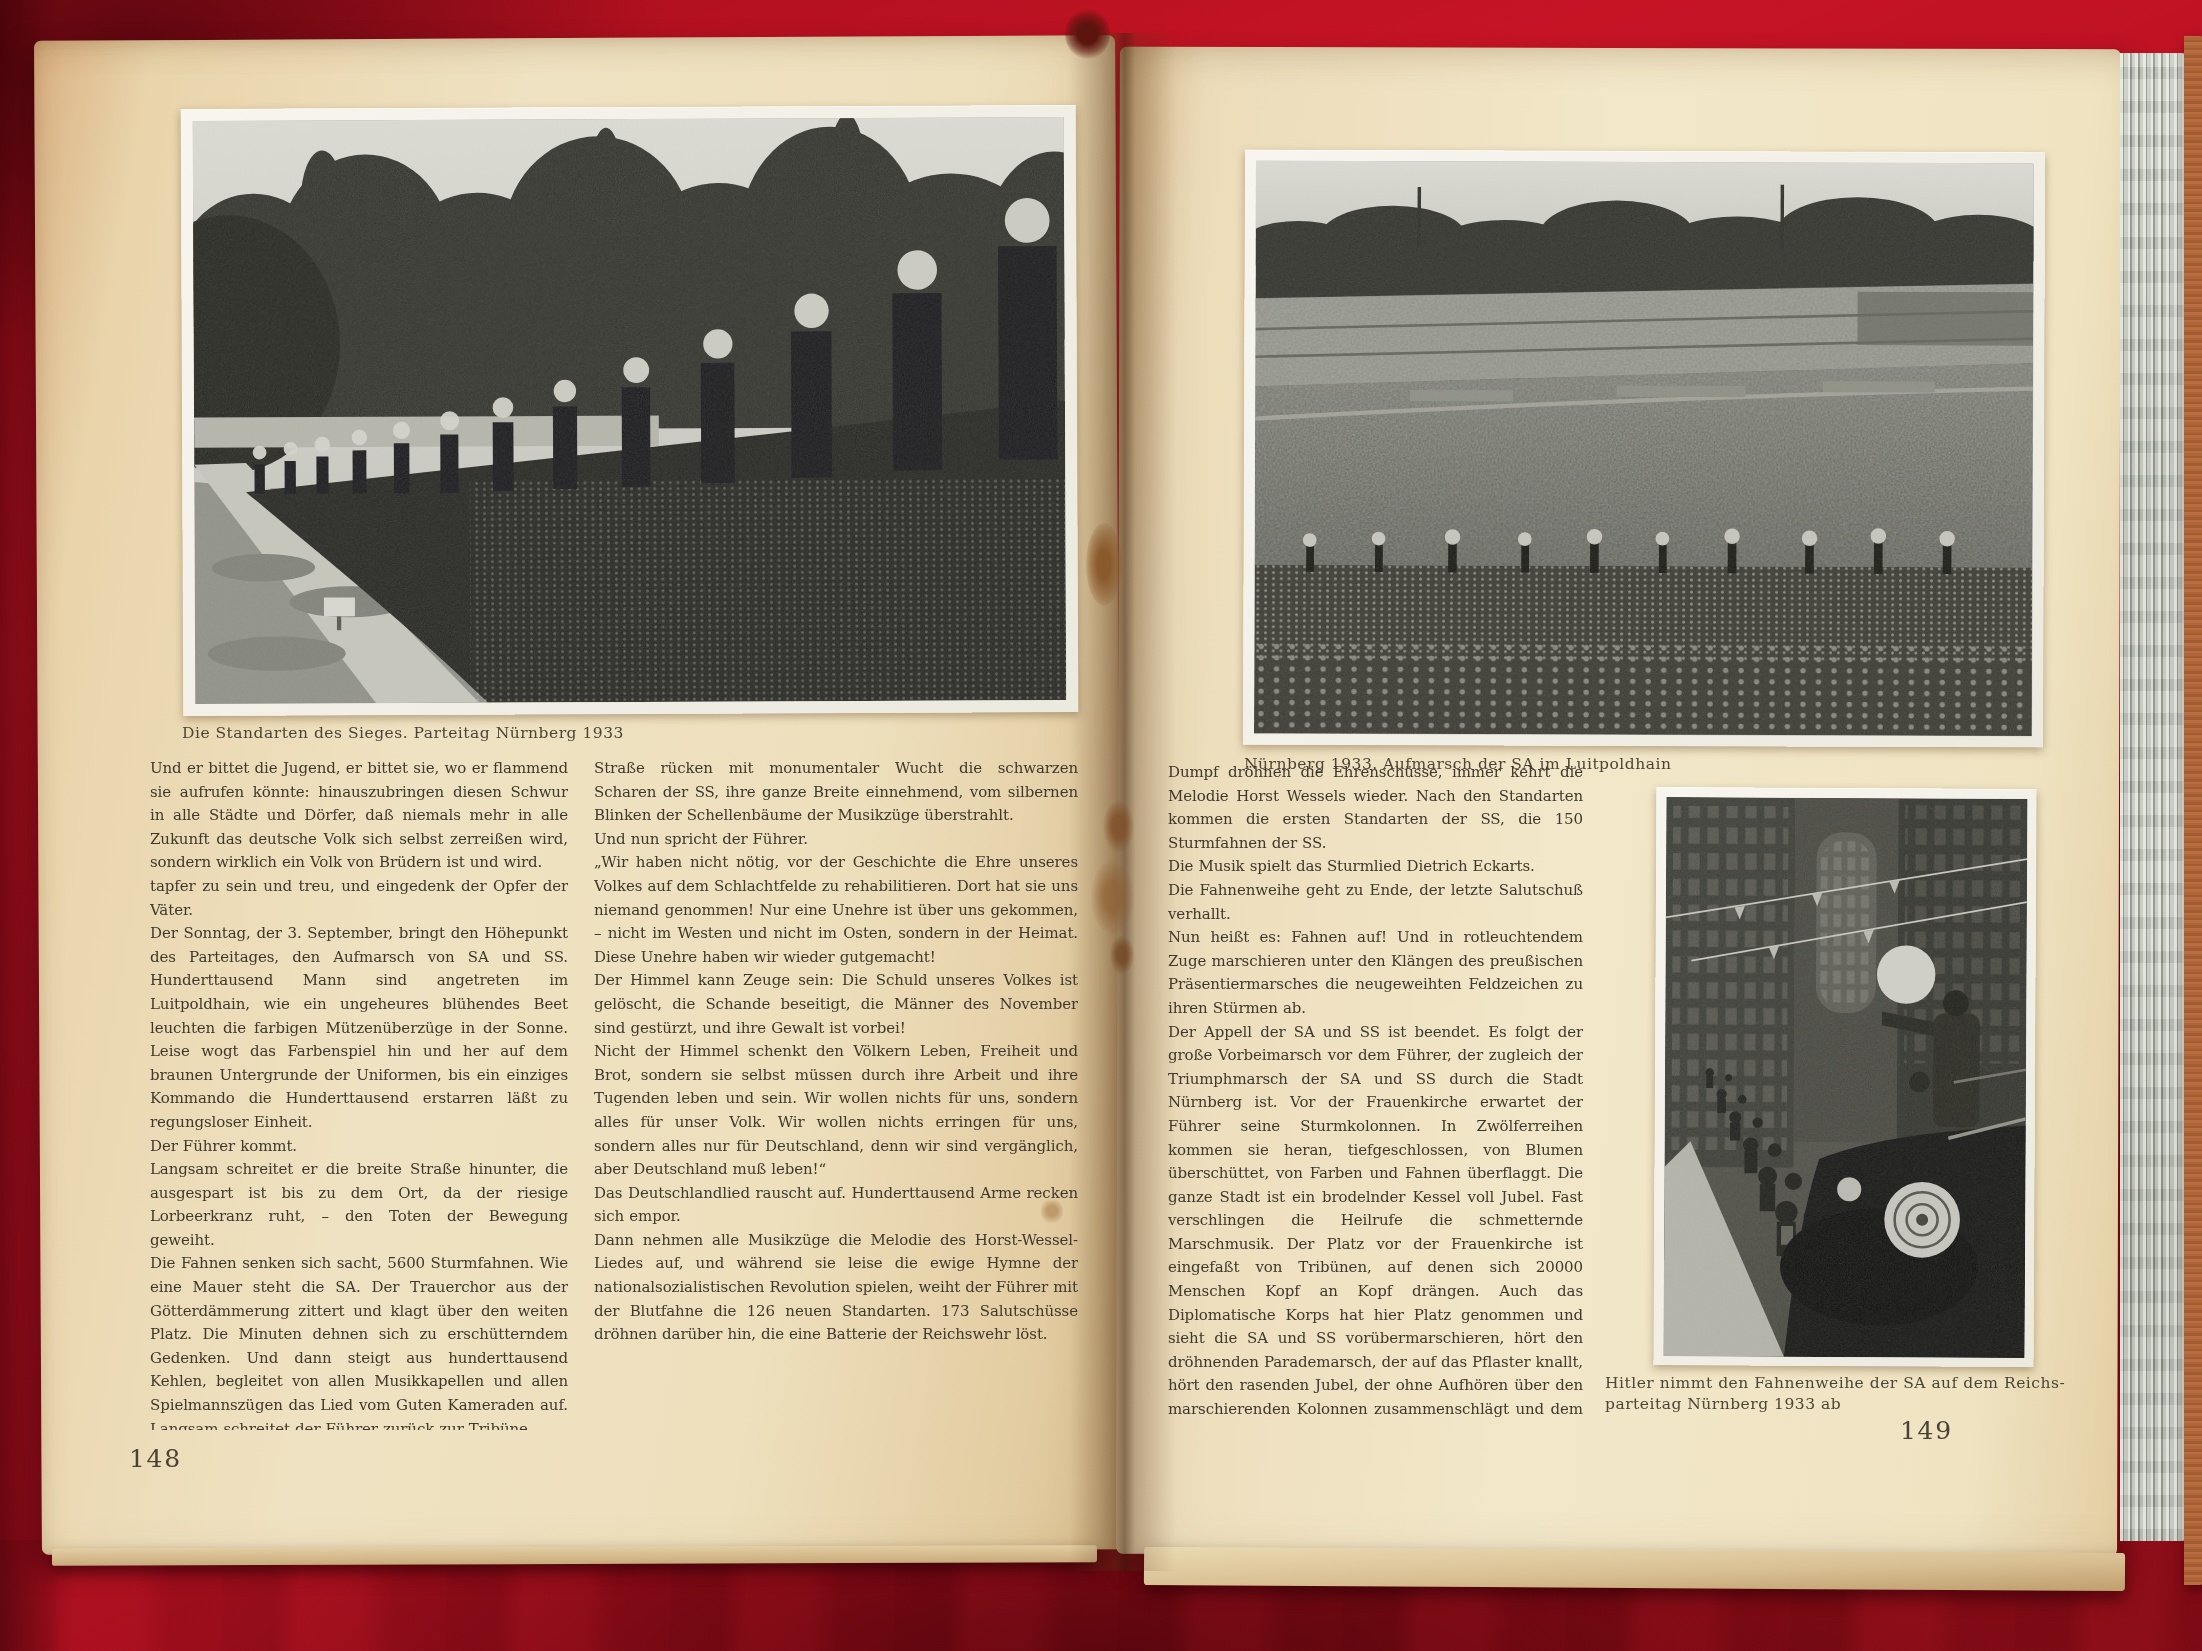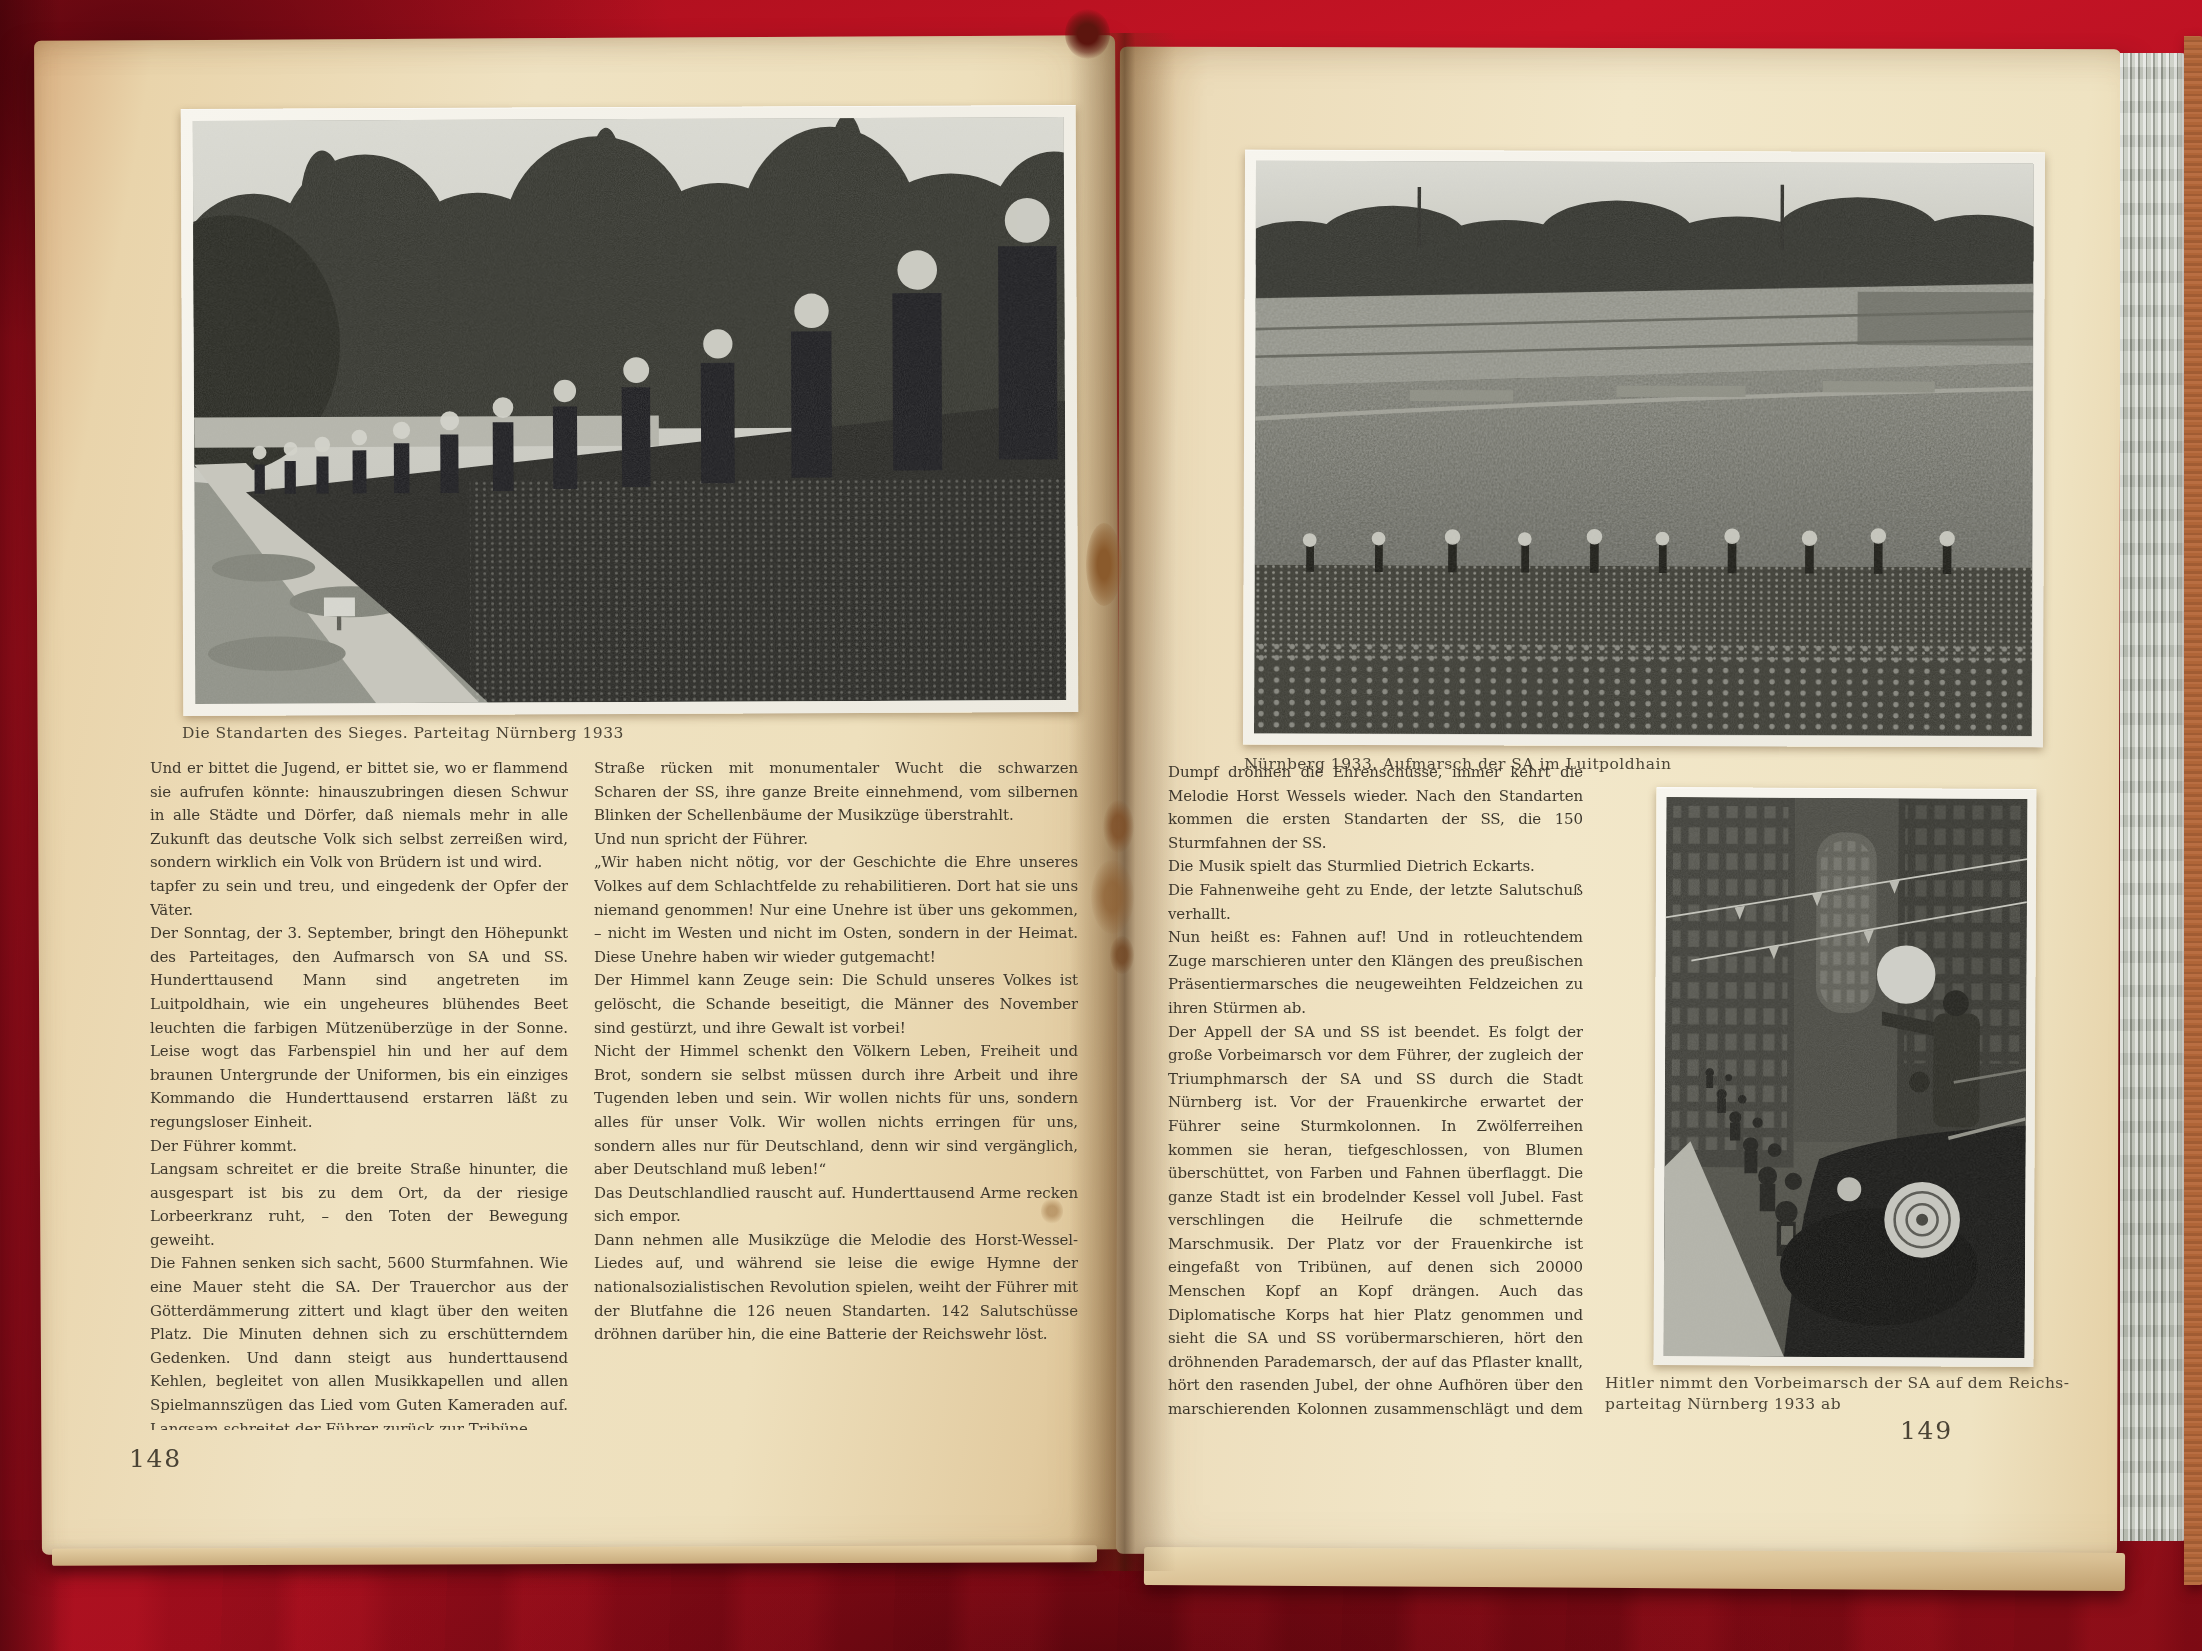--- a/index.html
+++ b/index.html
@@ -321,41 +321,41 @@
         <circle cx="300" cy="490" r="18" fill="none" stroke="#50504a" stroke-width="3"></circle>
         <circle cx="300" cy="490" r="7" fill="#3c3c36"></circle>
         <circle cx="215" cy="455" r="14" fill="#b9b9b1"></circle>
         <path d="M 330,395 L 420,372" stroke="#8e8e84" stroke-width="4" fill="none"></path>
         <path d="M 336,330 L 420,315" stroke="#6f6f66" stroke-width="3" fill="none"></path>
         <rect width="420" height="650" filter="url(#grain)"></rect>
       </svg>
     </div>
   </figure>
   <figcaption class="caption cap3">
-    <span>Hitler nimmt den Vorbeimarsch der SA auf dem Reichs-</span><br>
+    <span>Hitler nimmt den Fahnenweihe der SA auf dem Reichs-</span><br>
     <span>parteitag Nürnberg 1933 ab</span>
   </figcaption>
 
   <div class="bodycol col1">
     <p>Und er bittet die Jugend, er bittet sie, wo er flammend sie aufrufen könnte: hinauszubringen diesen Schwur in alle Städte und Dörfer, daß niemals mehr in alle Zukunft das deutsche Volk sich selbst zerreißen wird, sondern wirklich ein Volk von Brüdern ist und wird.</p>
     <p>tapfer zu sein und treu, und eingedenk der Opfer der Väter.</p>
     <p>Der Sonntag, der 3. September, bringt den Höhepunkt des Parteitages, den Aufmarsch von SA und SS. Hunderttausend Mann sind angetreten im Luitpoldhain, wie ein ungeheures blühendes Beet leuchten die farbigen Mützenüberzüge in der Sonne. Leise wogt das Farbenspiel hin und her auf dem braunen Untergrunde der Uniformen, bis ein einziges Kommando die Hunderttausend erstarren läßt zu regungsloser Einheit.</p>
     <p>Der Führer kommt.</p>
     <p>Langsam schreitet er die breite Straße hinunter, die ausgespart ist bis zu dem Ort, da der riesige Lorbeerkranz ruht, – den Toten der Bewegung geweiht.</p>
     <p>Die Fahnen senken sich sacht, 5600 Sturmfahnen. Wie eine Mauer steht die SA. Der Trauerchor aus der Götterdämmerung zittert und klagt über den weiten Platz. Die Minuten dehnen sich zu erschütterndem Gedenken. Und dann steigt aus hunderttausend Kehlen, begleitet von allen Musikkapellen und allen Spielmannszügen das Lied vom Guten Kameraden auf. Langsam schreitet der Führer zurück zur Tribüne.</p>
 
   </div>
   <div class="bodycol col2">
     <p>Straße rücken mit monumentaler Wucht die schwarzen Scharen der SS, ihre ganze Breite einnehmend, vom silbernen Blinken der Schellenbäume der Musikzüge überstrahlt.</p>
     <p>Und nun spricht der Führer.</p>
     <p>„Wir haben nicht nötig, vor der Geschichte die Ehre unseres Volkes auf dem Schlachtfelde zu rehabilitieren. Dort hat sie uns niemand genommen! Nur eine Unehre ist über uns gekommen, – nicht im Westen und nicht im Osten, sondern in der Heimat. Diese Unehre haben wir wieder gutgemacht!</p>
     <p>Der Himmel kann Zeuge sein: Die Schuld unseres Volkes ist gelöscht, die Schande beseitigt, die Männer des November sind gestürzt, und ihre Gewalt ist vorbei!</p>
     <p>Nicht der Himmel schenkt den Völkern Leben, Freiheit und Brot, sondern sie selbst müssen durch ihre Arbeit und ihre Tugenden leben und sein. Wir wollen nichts für uns, sondern alles für unser Volk. Wir wollen nichts erringen für uns, sondern alles nur für Deutschland, denn wir sind vergänglich, aber Deutschland muß leben!“</p>
     <p>Das Deutschlandlied rauscht auf. Hunderttausend Arme recken sich empor.</p>
-    <p>Dann nehmen alle Musikzüge die Melodie des Horst-Wessel-Liedes auf, und während sie leise die ewige Hymne der nationalsozialistischen Revolution spielen, weiht der Führer mit der Blutfahne die 126 neuen Standarten. 142 Salutschüsse dröhnen darüber hin, die eine Batterie der Reichswehr löst.</p>
+    <p>Dann nehmen alle Musikzüge die Melodie des Horst-Wessel-Liedes auf, und während sie leise die ewige Hymne der nationalsozialistischen Revolution spielen, weiht der Führer mit der Blutfahne die 126 neuen Standarten. 173 Salutschüsse dröhnen darüber hin, die eine Batterie der Reichswehr löst.</p>
   </div>
 
   <div class="bodycol colR">
     <p>Dumpf dröhnen die Ehrenschüsse, immer kehrt die Melodie Horst Wessels wieder. Nach den Standarten kommen die ersten Standarten der SS, die 150 Sturmfahnen der SS.</p>
     <p>Die Musik spielt das Sturmlied Dietrich Eckarts.</p>
     <p>Die Fahnenweihe geht zu Ende, der letzte Salutschuß verhallt.</p>
     <p>Nun heißt es: Fahnen auf! Und in rotleuchtendem Zuge marschieren unter den Klängen des preußischen Präsentiermarsches die neugeweihten Feldzeichen zu ihren Stürmen ab.</p>
     <p>Der Appell der SA und SS ist beendet. Es folgt der große Vorbeimarsch vor dem Führer, der zugleich der Triumphmarsch der SA und SS durch die Stadt Nürnberg ist. Vor der Frauenkirche erwartet der Führer seine Sturmkolonnen. In Zwölferreihen kommen sie heran, tiefgeschlossen, von Blumen überschüttet, von Farben und Fahnen überflaggt. Die ganze Stadt ist ein brodelnder Kessel voll Jubel. Fast verschlingen die Heilrufe die schmetternde Marschmusik. Der Platz vor der Frauenkirche ist eingefaßt von Tribünen, auf denen sich 20000 Menschen Kopf an Kopf drängen. Auch das Diplomatische Korps hat hier Platz genommen und sieht die SA und SS vorübermarschieren, hört den dröhnenden Parademarsch, der auf das Pflaster knallt, hört den rasenden Jubel, der ohne Aufhören über den marschierenden Kolonnen zusammenschlägt und dem Führer entgegenbrandet. Stunde um Stunde vergeht und doch wird der Jubel nicht geringer, wird die Haltung der Mar-</p>
   </div>
 

